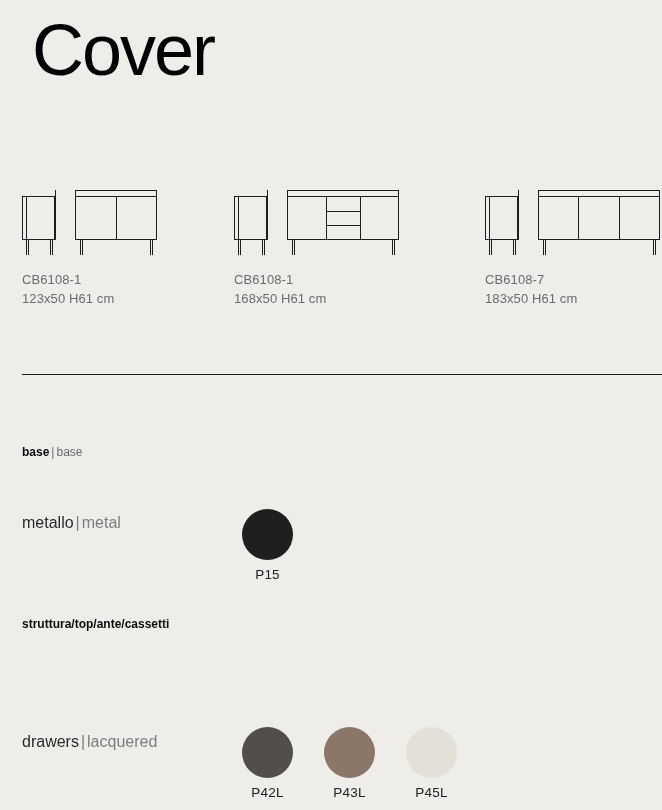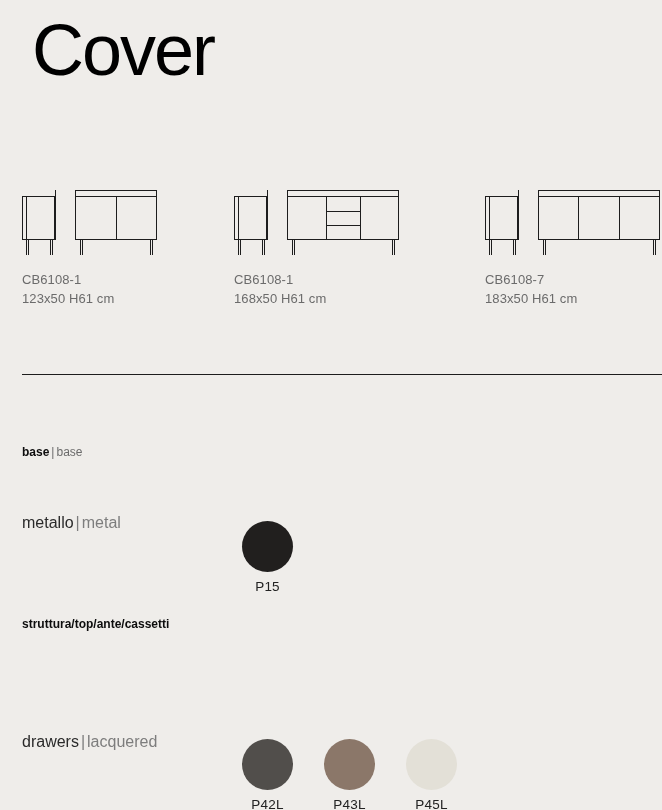--- a/index.html
+++ b/index.html
@@ -153,21 +153,21 @@
     line-height: 20px;
     white-space: nowrap;
     color: #2a2a2a;
   }
   .material-label .sep { color: #7d7d7d; padding: 0 2px; }
   .material-label .en  { color: #7d7d7d; }
 
   .swatches {
     position: absolute;
     left: 240px;
-    top: 16px;
+    top: 4px;
     display: flex;
     gap: 27px;
     align-items: flex-end;
   }
   .swatch {
     width: 55px;
     text-align: center;
   }
   .swatch-dot {
     width: 51px;

